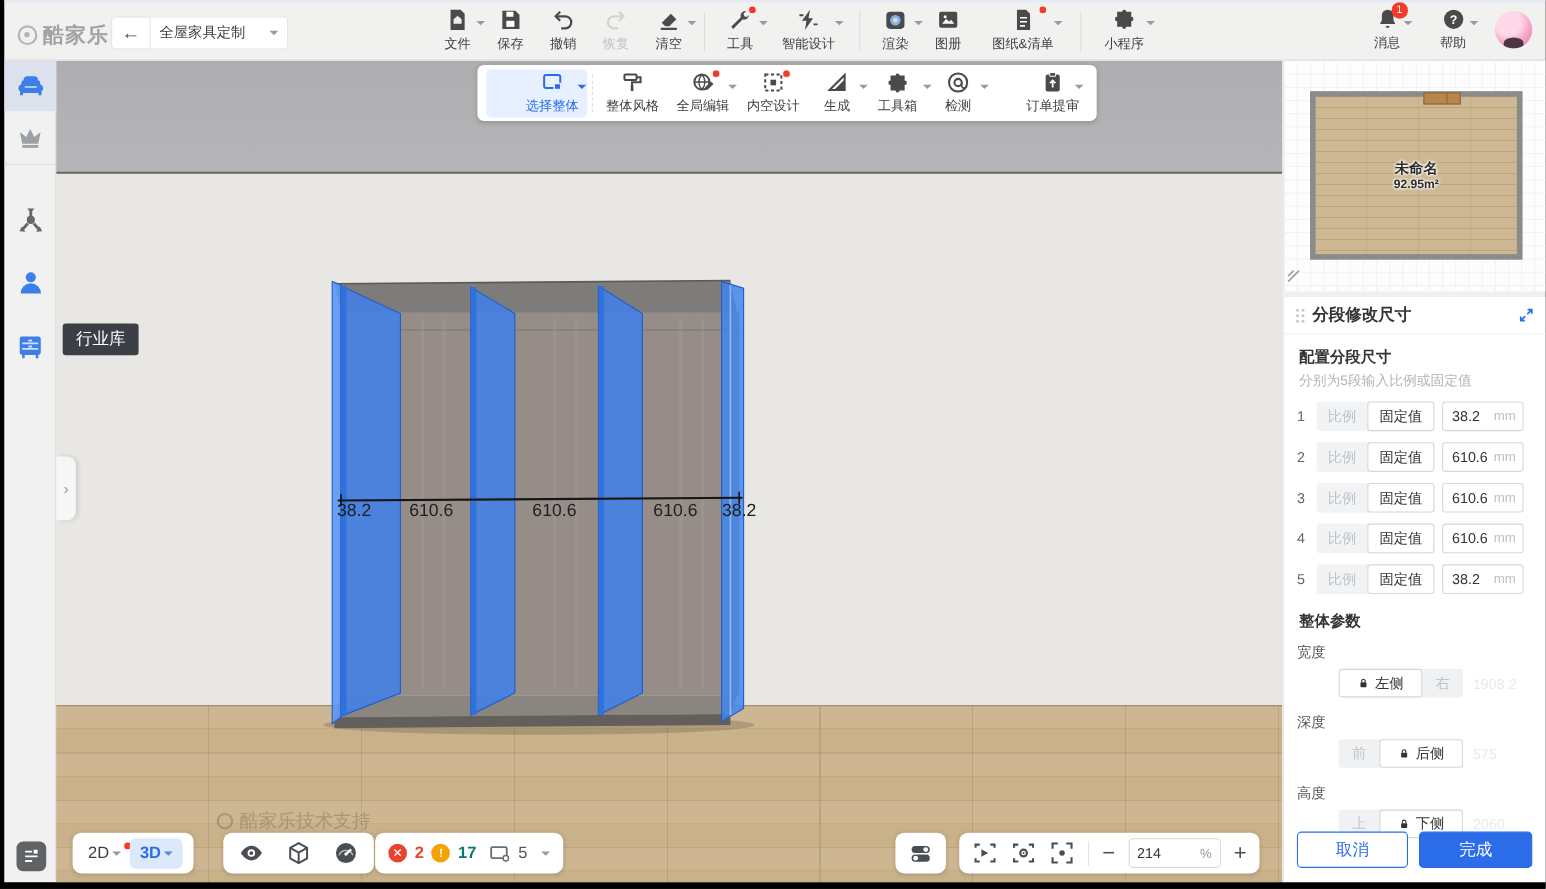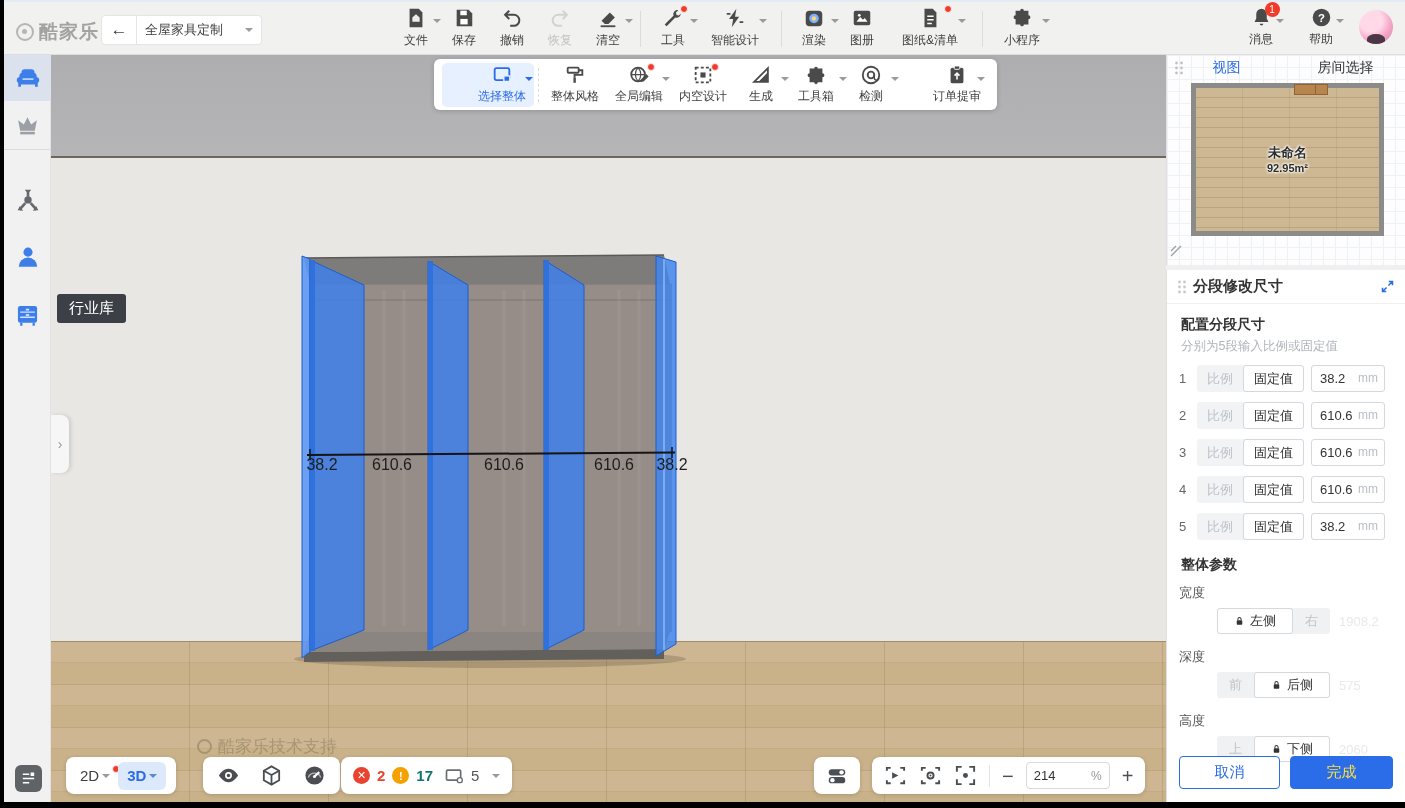--- a/index.html
+++ b/index.html
@@ -121,21 +121,21 @@
   #ov-title { font-size:14px; font-weight:bold; color:#333; margin:16px 14px 2px; }
   .pgroup { margin:10px 12px 14px; }
   .pgroup .plabel { font-size:13px; color:#555; margin-bottom:6px; }
   .prow { display:flex; align-items:center;padding-left:38px; }
   .pseg { display:inline-flex; background:#f0f1f3; border-radius:3px; height:26px; }
   .pseg .opt { border:0; background:transparent; color:#c0c4ca; font-size:13px; padding:0 12px; display:flex; align-items:center; gap:5px; cursor:pointer; font-family:inherit;}
   .pseg .opt.on { background:#fff; border:1px solid #d5d8dd; border-radius:3px; color:#333; padding:0 16px;}
   .faintval { margin-left:9px; font-size:13px; color:#e7e9eb; }
   #dim-btns { position:absolute; left:0; bottom:13px; width:100%; display:flex; justify-content:space-between; padding:0 12px; }
   #btn-cancel { width:101px; height:33px; background:#fff; border:1px solid #2b6ce8; border-radius:4px; color:#2b6ce8; font-size:15px; cursor:pointer; font-family:inherit;}
-  #btn-confirm { width:103px; height:33px; background:#2b6ce8; border:1px solid #2b6ce8; border-radius:4px; color:#fde047; font-size:15px; cursor:pointer; font-family:inherit;}
+  #btn-confirm { width:103px; height:33px; background:#2b6ce8; border:1px solid #2b6ce8; border-radius:4px; color:#ffffff; font-size:15px; cursor:pointer; font-family:inherit;}
 
   svg { display:block; }
 </style>
 </head>
 <body>
 
 <div id="app">
 
   <header id="topbar">
     <div id="logo">
@@ -501,36 +501,20 @@
         <input value="214" style="">
         <span class="unit">%</span>
       </span>
       <span class="zbtn">+</span>
     </div>
   </main>
 
   <section id="right-col">
 
     <div id="minimap-card">
-      <div id="mm-tabs">
-        <span style="position:absolute; left:7px; top:6px;">
-          <svg width="10" height="14" viewBox="0 0 10 14">
-              <g fill="#c2c2c2">
-                <circle cx="2.5" cy="2" r="1.4"></circle>
-                <circle cx="7.5" cy="2" r="1.4"></circle>
-                <circle cx="2.5" cy="7" r="1.4"></circle>
-                <circle cx="7.5" cy="7" r="1.4"></circle>
-                <circle cx="2.5" cy="12" r="1.4"></circle>
-                <circle cx="7.5" cy="12" r="1.4"></circle>
-              </g>
-            </svg>
-        </span>
-        <span class="mm-tab sel">视图</span>
-        <span class="mm-tab">房间选择</span>
-      </div>
       <div id="floorplan">
         <div id="fp-door"></div>
         <div id="fp-label">
           <div class="nm">未命名</div>
           <div class="ar">92.95m²</div>
         </div>
       </div>
       <span id="mm-resize">
         <svg width="12" height="12" viewBox="0 0 12 12">
             <path d="M1 11 11 1M1 6 6 1" stroke="#9aa0a6" stroke-width="1.4" fill="none"></path>

